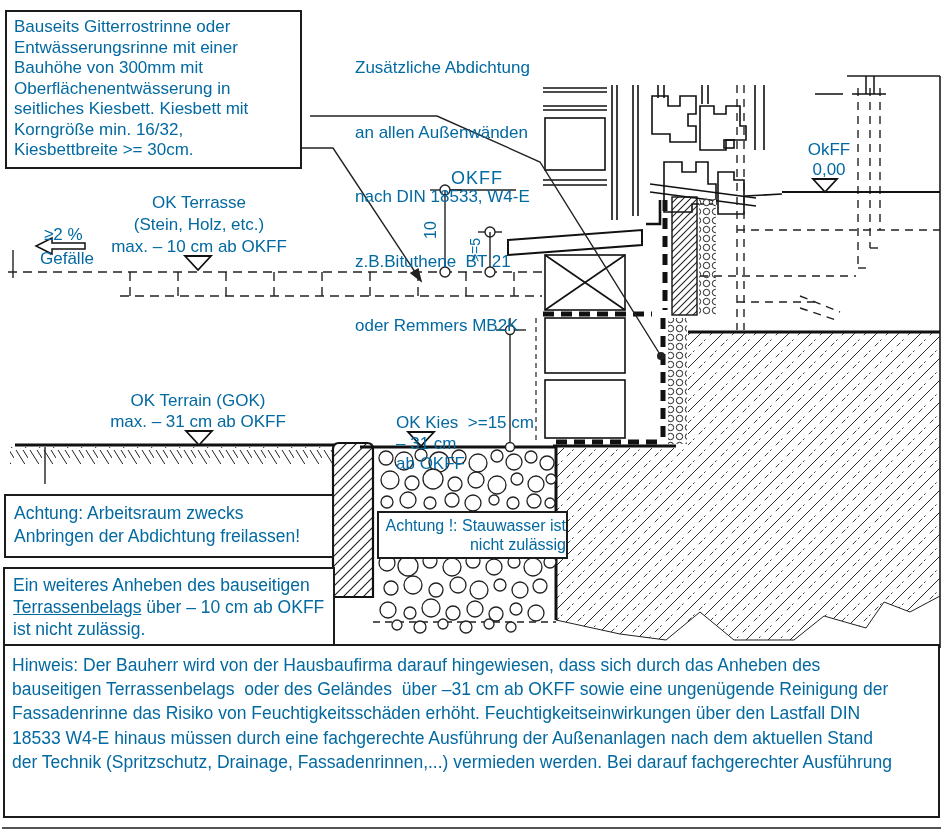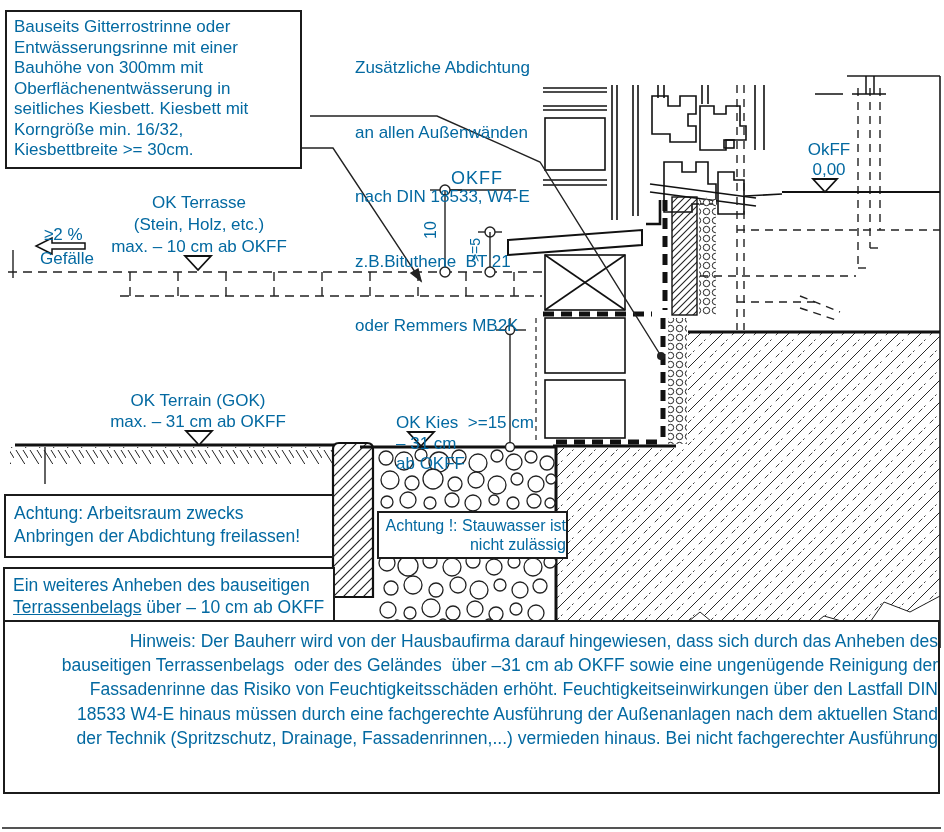--- a/index.html
+++ b/index.html
@@ -18,21 +18,21 @@
   .lbl-okffdim{left:451px;top:168px;font-size:18px;letter-spacing:1px;}
   .lbl-okff0{left:799px;top:140px;width:60px;text-align:center;line-height:20px;}
   .lbl-slopeval{left:44px;top:224px;}
   .lbl-slopename{left:40px;top:248px;}
   .rot{position:absolute;width:40px;height:20px;text-align:center;transform:rotate(-90deg);font-size:16px;}
   .rot-10{left:412px;top:220px;}
   .rot-ge5{left:457px;top:240px;font-size:14px;}
   .box-arbeitsraum{left:4px;top:494px;width:318px;padding:6px 0 8px 8px;font-size:17.5px;line-height:23px;}
   .box-anheben{left:3px;top:567px;width:320px;padding:5px 0 6px 8px;font-size:17.5px;line-height:22px;}
   .box-stauwasser{left:377px;top:511px;width:187px;padding:3px 0;font-size:16px;line-height:19px;text-align:right;border-width:2px;}
-  .box-hinweis{left:3px;top:620px;width:926px;height:163px;padding:7px 0 0 7px;font-size:17.5px;line-height:24.2px;text-align:right;}
+  .box-hinweis{left:3px;top:644px;width:926px;height:163px;padding:7px 0 0 7px;font-size:17.5px;line-height:24.2px;}
   .u{text-decoration:underline;text-align:right;}
 </style>
 </head>
 <body>
 
 <div class="stage">
 
 <svg class="art" width="944" height="832" viewBox="0 0 944 832">
   <defs>
     <pattern id="hatchIns" width="7" height="7" patternUnits="userSpaceOnUse">
@@ -330,16 +330,16 @@
 <div class="notebox box-stauwasser">
   <div class="tline">Achtung !: Stauwasser ist</div>
   <div class="tline">nicht zulässig</div>
 </div>
 
 <div class="notebox box-hinweis">
   <div class="tline">Hinweis: Der Bauherr wird von der Hausbaufirma darauf hingewiesen, dass sich durch das Anheben des</div>
   <div class="tline">bauseitigen Terrassenbelags  oder des Geländes  über –31 cm ab OKFF sowie eine ungenügende Reinigung der</div>
   <div class="tline">Fassadenrinne das Risiko von Feuchtigkeitsschäden erhöht. Feuchtigkeitseinwirkungen über den Lastfall DIN</div>
   <div class="tline">18533 W4-E hinaus müssen durch eine fachgerechte Ausführung der Außenanlagen nach dem aktuellen Stand</div>
-  <div class="tline">der Technik (Spritzschutz, Drainage, Fassadenrinnen,...) vermieden hinaus. Bei nicht fachgerechter Ausführung</div>
+  <div class="tline">der Technik (Spritzschutz, Drainage, Fassadenrinnen,...) vermieden werden. Bei darauf fachgerechter Ausführung</div>
 </div>
 
 </div>
 
 </body></html>

